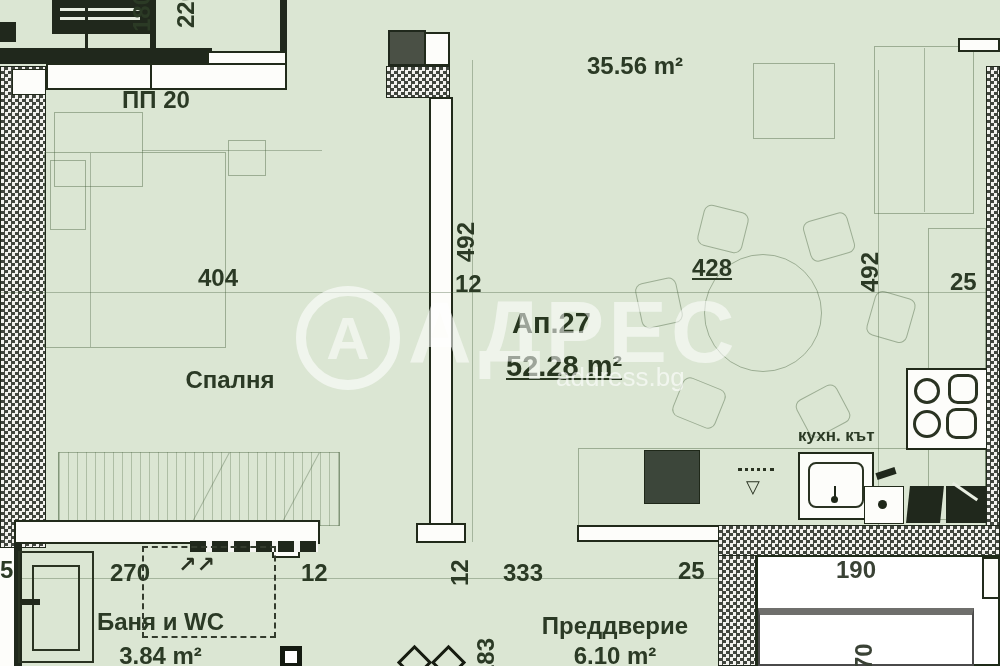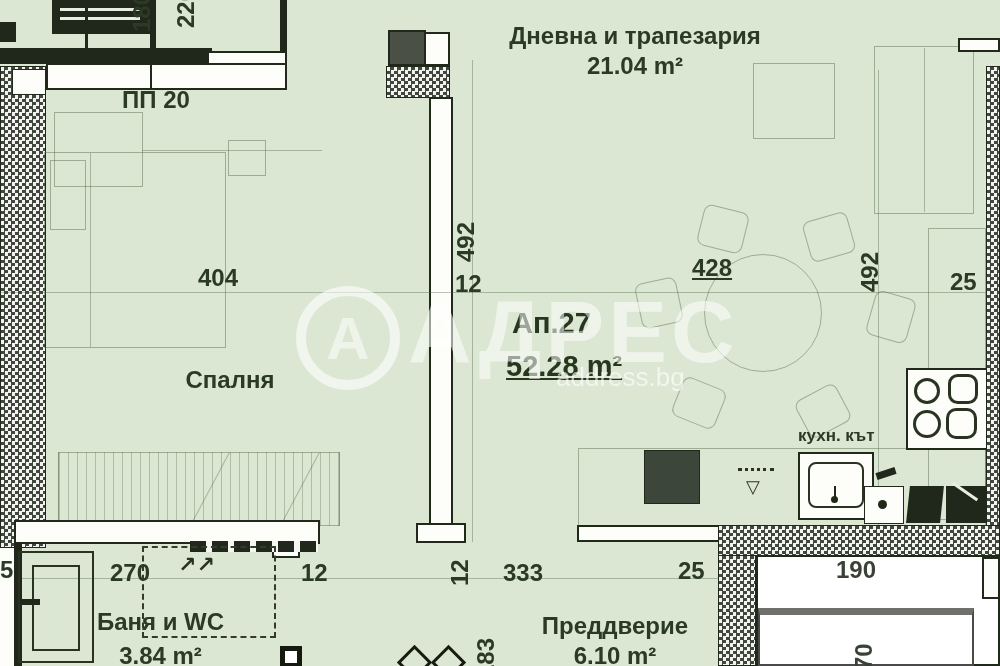--- a/index.html
+++ b/index.html
@@ -77,22 +77,21 @@
   <div class="abs fr" style="left:228px;top:140px;width:38px;height:36px;"></div>
   <div class="abs dim" style="left:198px;top:266px;">404</div>
   <div class="abs room" style="left:160px;top:366px;width:140px;">Спалня</div>
   <div class="abs fr" style="left:58px;top:452px;width:282px;height:74px;background:repeating-linear-gradient(90deg, rgba(70,95,60,.30) 0 1px, transparent 1px 9px);"></div>
   <div class="abs fl" style="left:210px;top:448px;width:1px;height:80px;transform:rotate(28deg);"></div>
   <div class="abs fl" style="left:300px;top:448px;width:1px;height:80px;transform:rotate(28deg);"></div>
 
   <div class="abs ww" style="left:14px;top:520px;width:306px;height:24px;"></div>
   <div class="abs ww" style="left:272px;top:542px;width:28px;height:16px;"></div>
 
-  <div class="abs room" style="left:460px;top:22px;width:350px;">Дневна и трапезария</div>
-  <div class="abs room" style="left:460px;top:52px;width:350px;">21.04 m²</div>
+  <div class="abs room" style="left:460px;top:52px;width:350px;">35.56 m²</div>
   <div class="abs fr" style="left:753px;top:63px;width:82px;height:76px;"></div>
   <div class="abs fr" style="left:874px;top:46px;width:100px;height:168px;"></div>
   <div class="abs fl" style="left:924px;top:48px;width:1px;height:164px;"></div>
   <div class="abs fr" style="left:928px;top:228px;width:58px;height:292px;"></div>
 
   <div class="abs fr" style="left:704px;top:254px;width:118px;height:118px;border-radius:50%;"></div>
   <div class="abs chair" style="left:700px;top:208px;transform:rotate(14deg);"></div>
   <div class="abs chair" style="left:806px;top:216px;transform:rotate(-16deg);"></div>
   <div class="abs chair" style="left:636px;top:282px;transform:rotate(78deg);"></div>
   <div class="abs chair" style="left:868px;top:296px;transform:rotate(-74deg);"></div>

